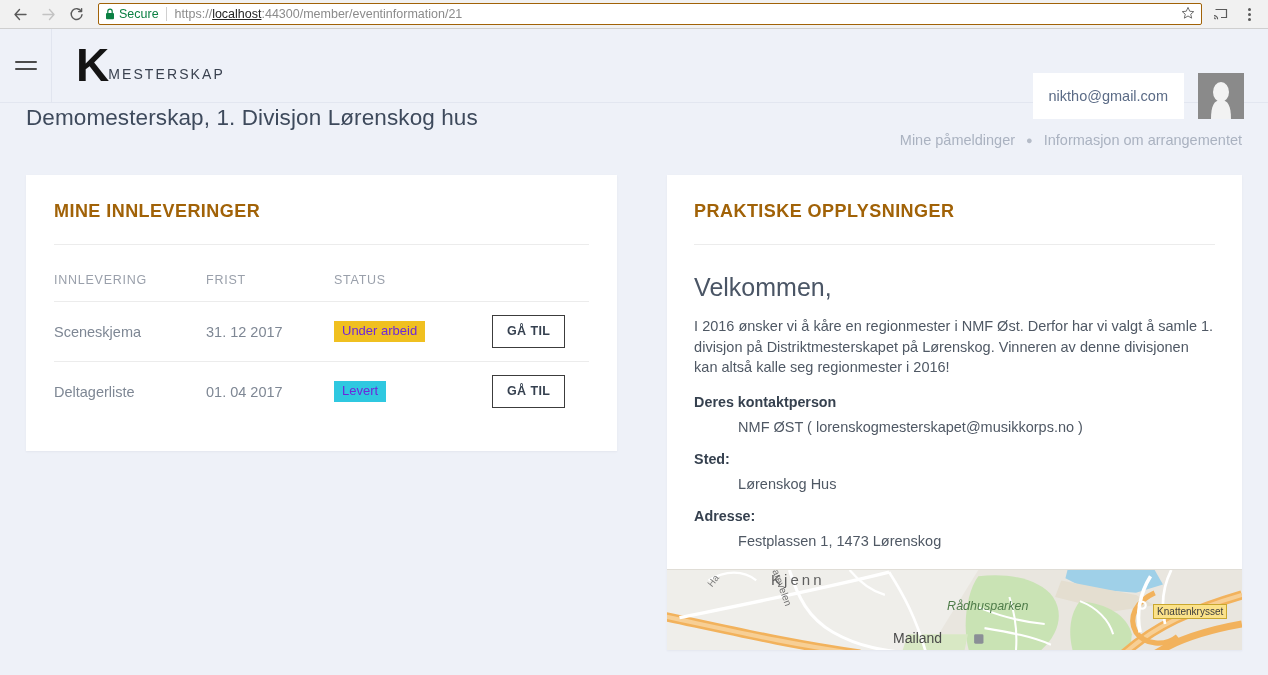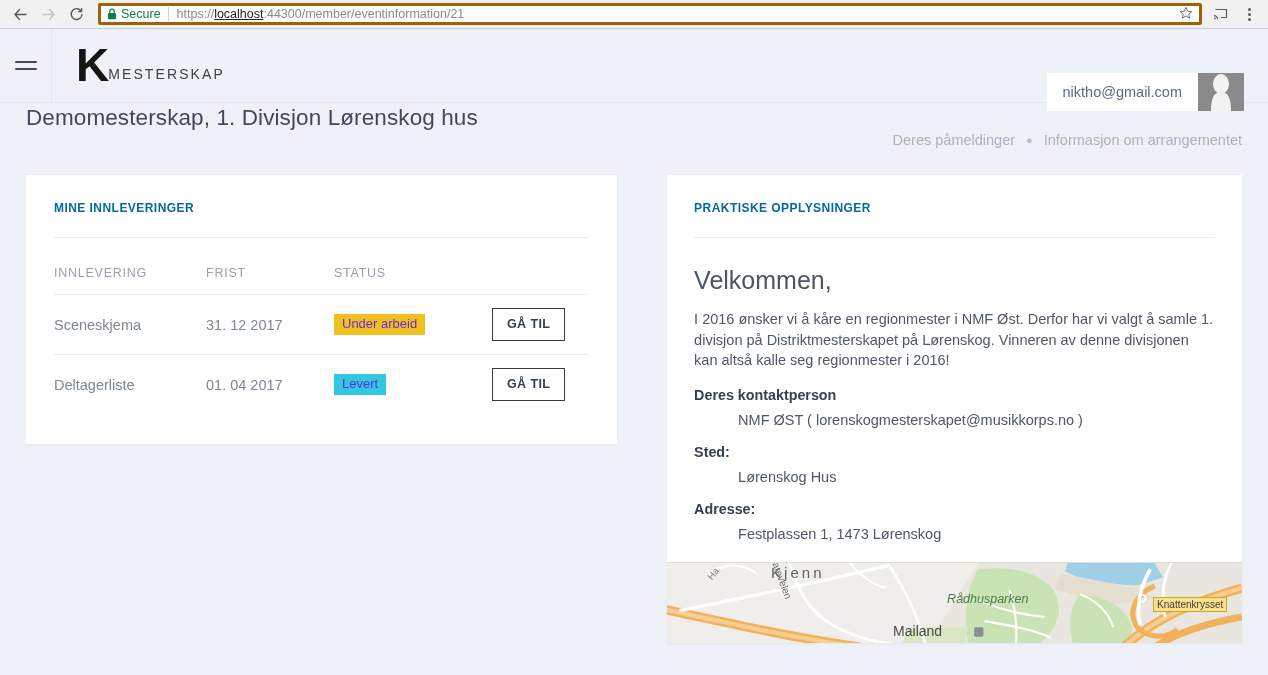--- a/index.html
+++ b/index.html
@@ -28,21 +28,21 @@
     line-height: 1;
   }
   .nav-btn.disabled { color: #c3c3c3; }
   .nav-btn svg { display: block; }
 
   .omnibox {
     flex: 1;
     height: 22px;
     margin: 0 6px 0 8px;
     background: #ffffff;
-    border: 3px solid #a16207;
+    border: 1px solid #a16207;
     border-radius: 2px;
     display: flex;
     align-items: center;
     padding: 0 6px;
     font-size: 12.5px;
   }
   .secure-chip {
     display: flex; align-items: center; gap: 4px;
     color: #0b8043;
     font-size: 12.5px;
@@ -97,21 +97,22 @@
     color: #3a4250;
     margin-left: 1px;
     position: relative;
     top: -2px;
   }
   .user-box {
     position: absolute;
     right: 24px; top: 44px;
     display: flex;
     align-items: stretch;
-    height: 38px;
+    height: 46px;
+    gap: 14px;
   }
   .user-email {
     background: #ffffff;
     display: flex; align-items: center;
     padding: 0 16px;
     color: #5b6b86;
     font-size: 14.5px;
     white-space: nowrap;
   }
   .avatar {
@@ -153,22 +154,22 @@
   }
   .card {
     background: #ffffff;
     box-shadow: 0 1px 2px rgba(60,70,90,0.06);
   }
   .card-left { width: 594px; min-height: 238px; padding: 26px 28px 30px; }
   .card-right { width: 578px; padding: 26px 0 0 0; }
   .card-right .inner { padding: 0 27px; }
 
   .card-heading {
-    color: #0369a1;
-    font-size: 12px;
+    color: #a16207;
+    font-size: 18px;
     font-weight: 700;
     letter-spacing: 0.45px;
   }
   .card-rule {
     height: 1px;
     background: #ececec;
     margin-top: 22px;
   }
 
   
@@ -350,21 +351,21 @@
         <ellipse cx="23" cy="13" rx="8" ry="10" fill="#f2f2f2"></ellipse>
         <path d="M23 21 C16 21 13 27 13 40 H33 C33 27 30 21 23 21 Z" fill="#f2f2f2"></path>
       </svg>
     </div>
   </div>
 </div>
 
 <div class="title-row">
   <div class="page-title">Demomesterskap, 1. Divisjon Lørenskog hus</div>
   <div class="breadcrumb">
-    <span>Deres påmeldinger</span>
+    <span>Mine påmeldinger</span>
     <span class="dot">●</span>
     <span>Informasjon om arrangementet</span>
   </div>
 </div>
 
 <div class="content">
 
   <div class="card card-left">
     <div class="card-heading">MINE INNLEVERINGER</div>
     <div class="card-rule"></div>

